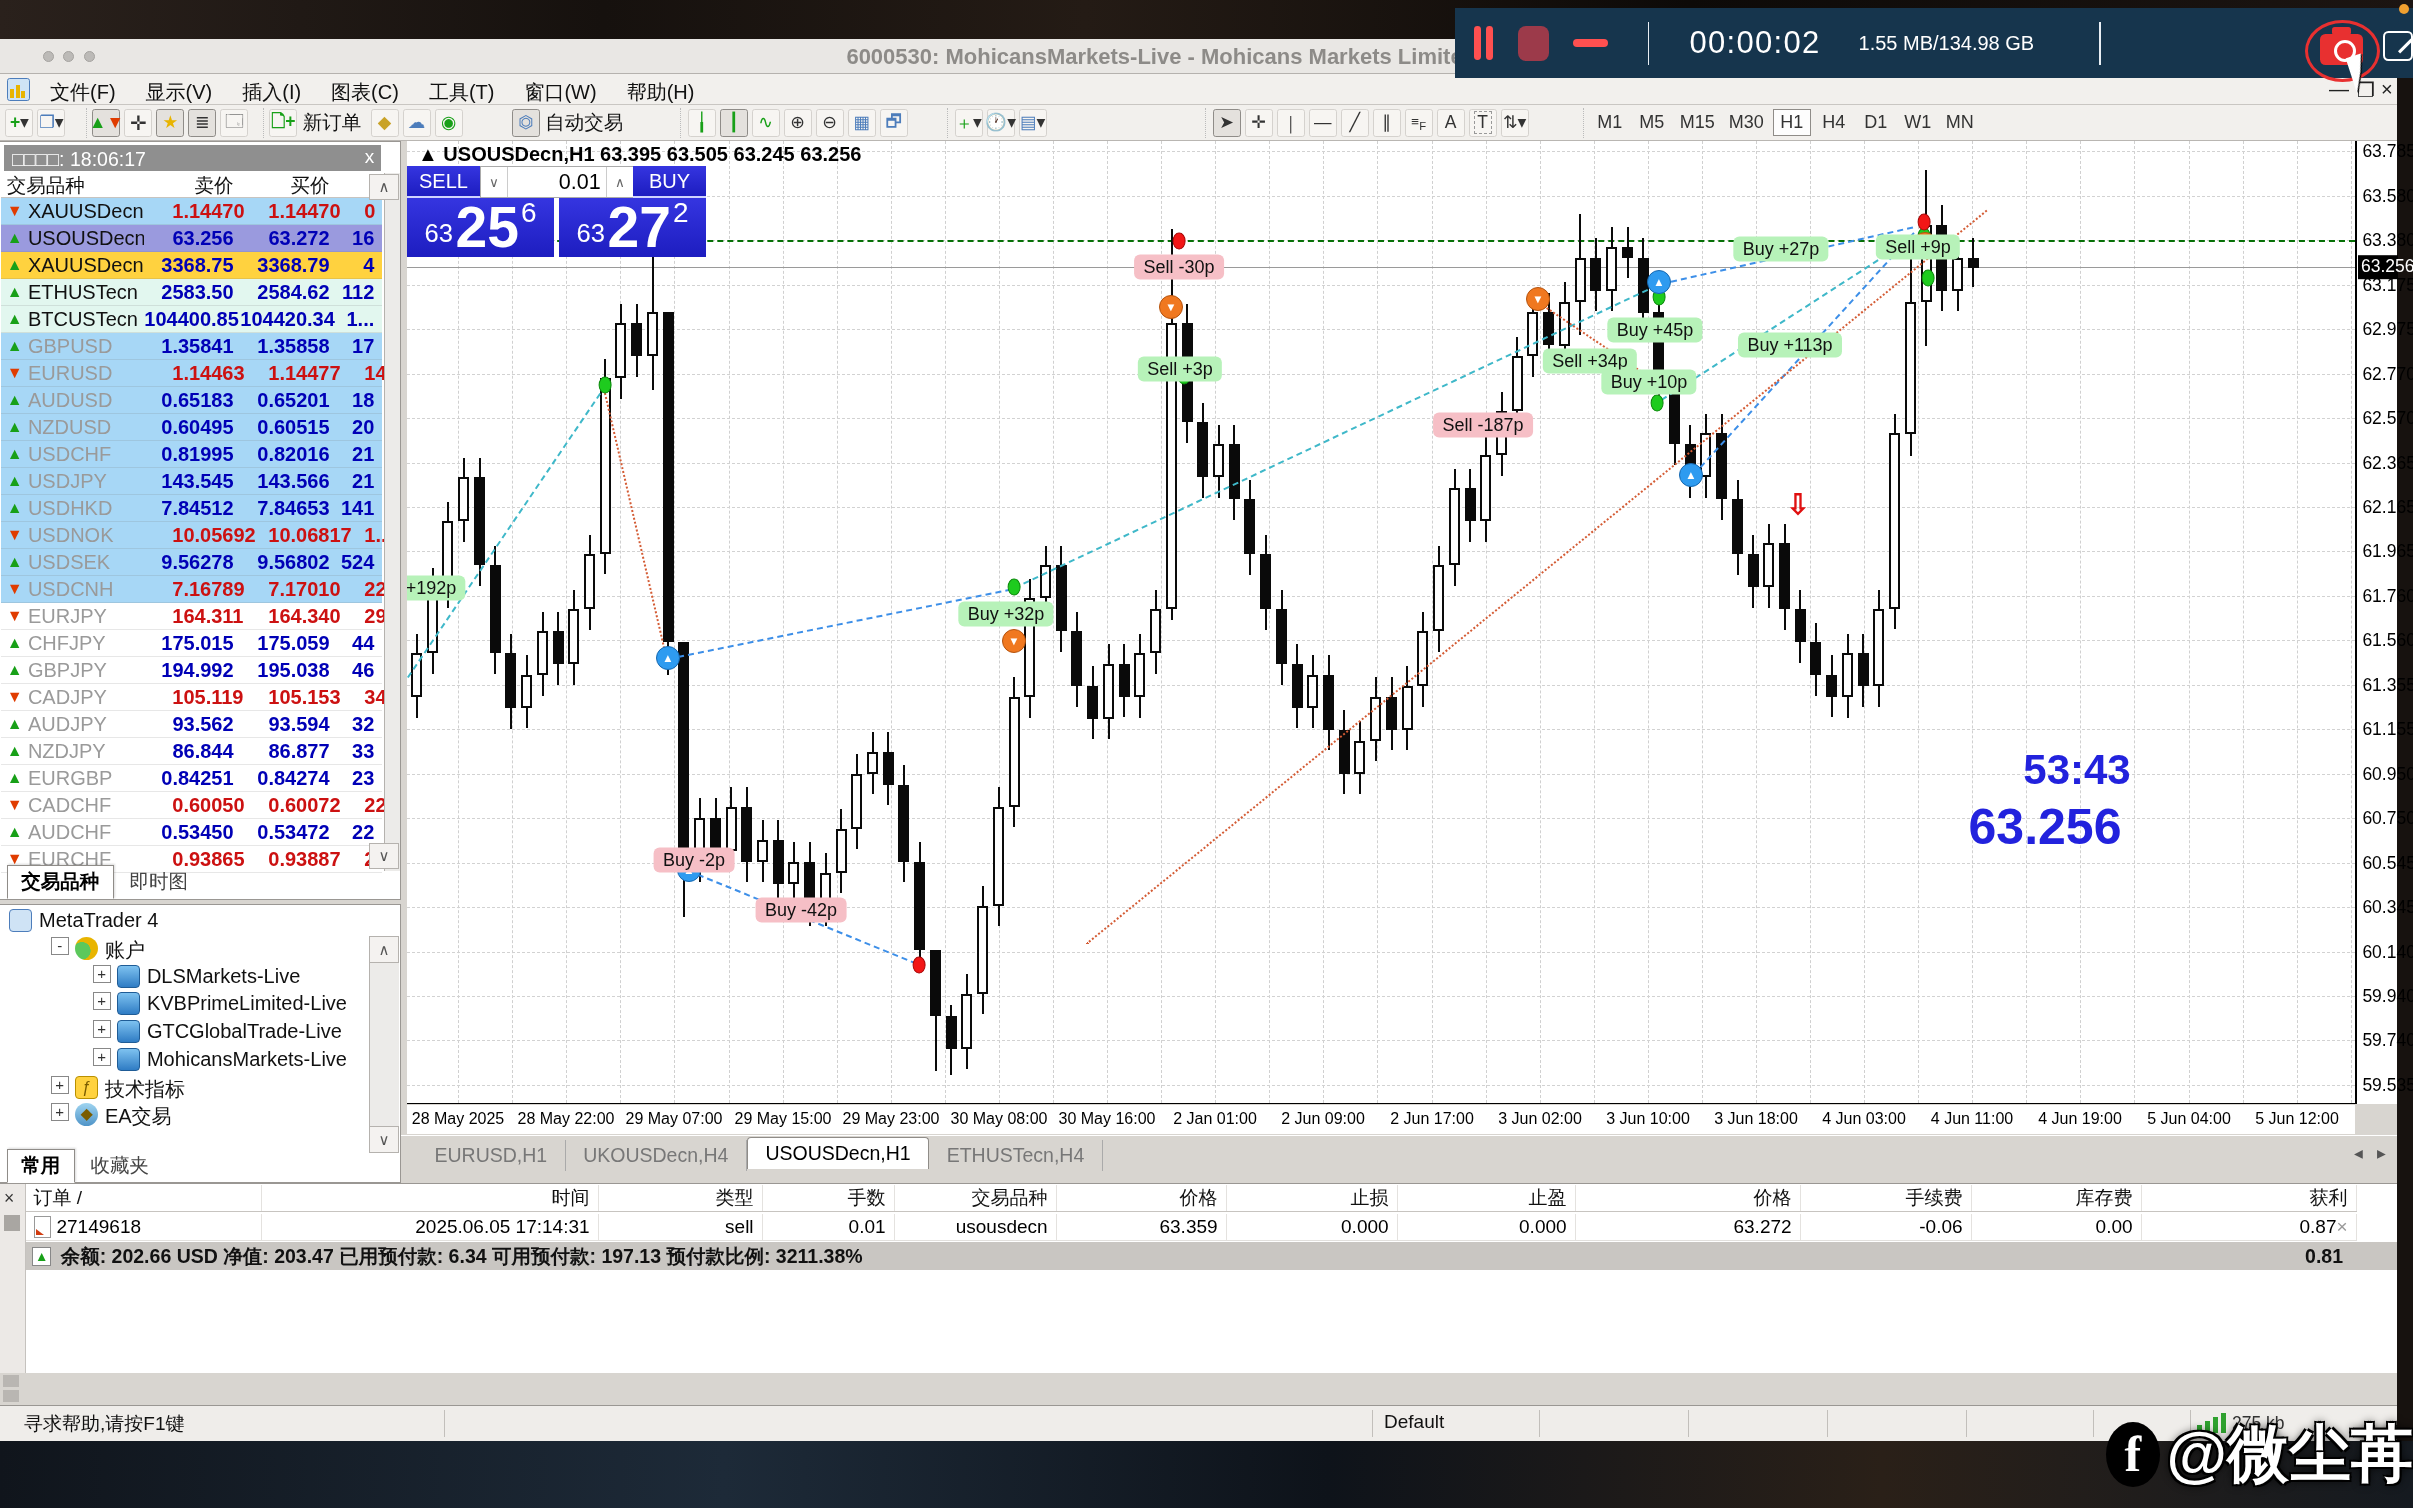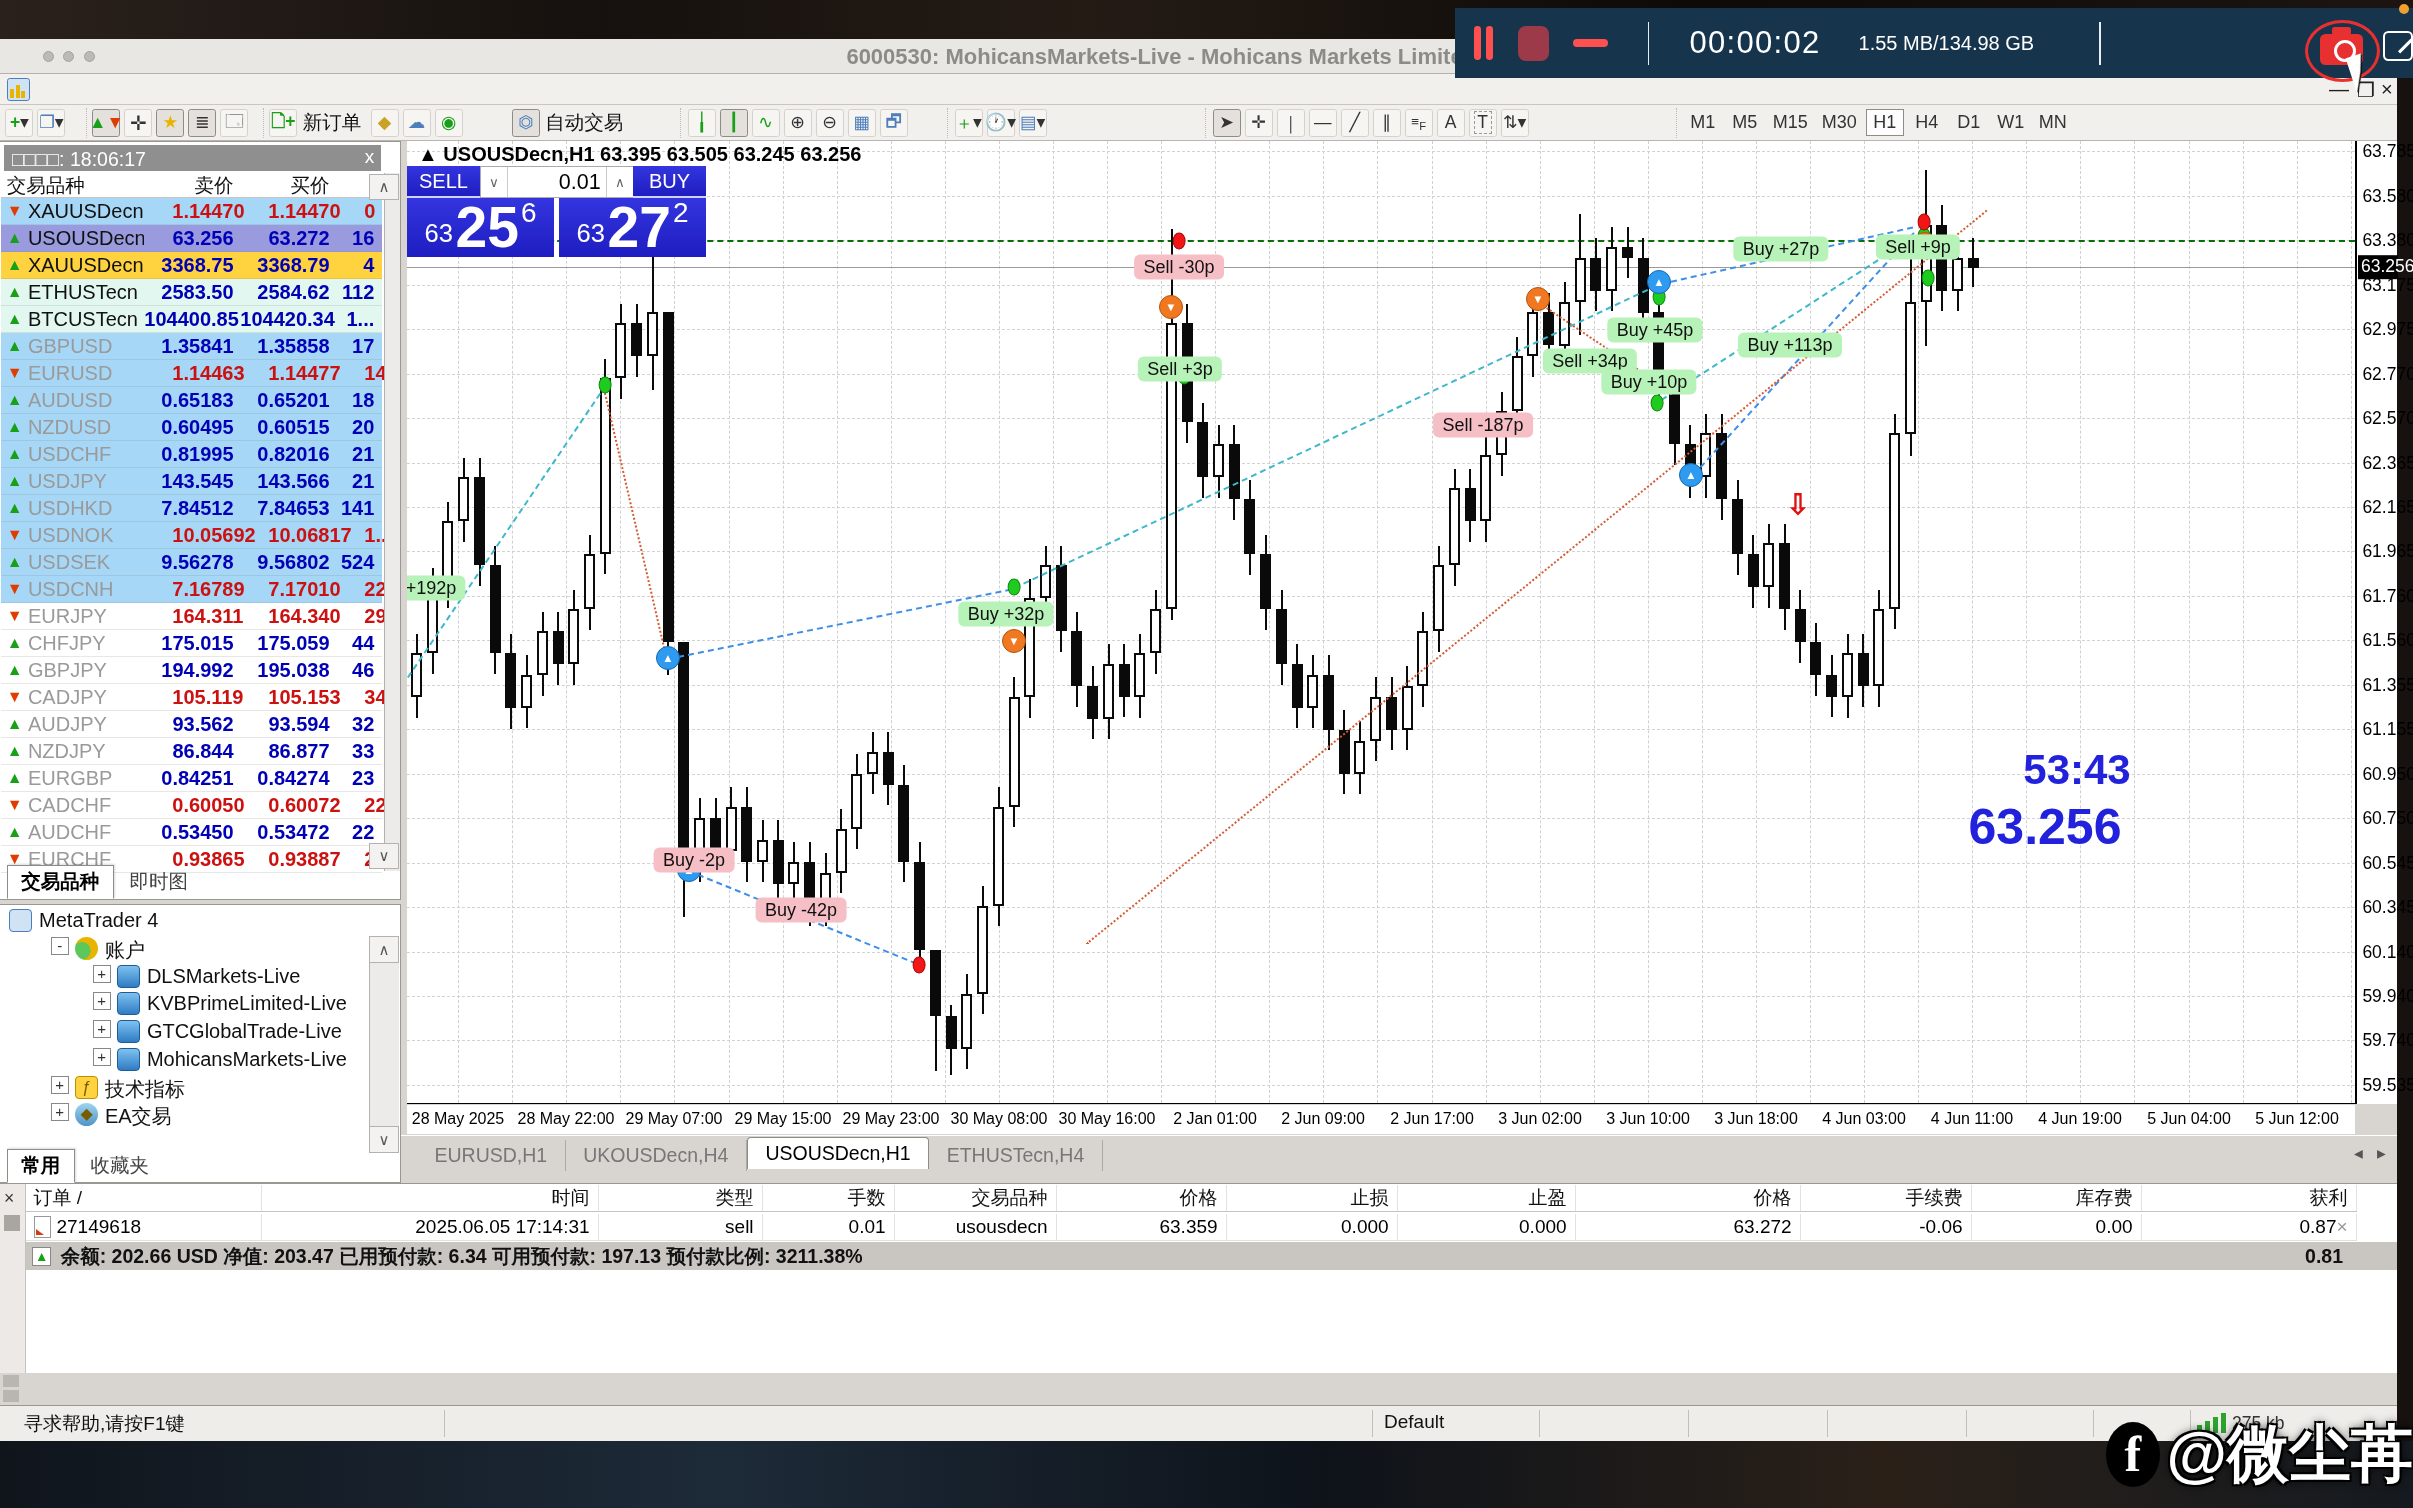--- a/index.html
+++ b/index.html
@@ -158,20 +158,21 @@
   <div class="abs mac-dot" style="left:63px"></div>
   <div class="abs mac-dot" style="left:84px"></div>
   <div class="abs" id="title-text">6000530: MohicansMarkets-Live - Mohicans Markets Limited - [USO</div>
 
   <div class="abs" id="menubar"></div>
   <div class="abs" id="app-icon">
       <i style="left:2.7px;height:9.4px"></i>
       <i style="left:8px;height:13.5px"></i>
       <i style="left:13.5px;height:6.7px"></i>
     </div>
+  <div class="abs" id="menu-items" style="left:35px;top:75px;"><span class="menu-item">文件(F)</span><span class="menu-item">显示(V)</span><span class="menu-item">插入(I)</span><span class="menu-item">图表(C)</span><span class="menu-item">工具(T)</span><span class="menu-item">窗口(W)</span><span class="menu-item">帮助(H)</span></div>
   <div class="abs win-ctl" style="left:2329px">—</div>
   <div class="abs win-ctl" style="left:2357px">❐</div>
   <div class="abs win-ctl" style="left:2381px">×</div>
 
   <div class="abs" id="toolbar">
       <div class="tb-group" style="left: 5.4px;">
         <div class="tb-btn"><span style="color:#18a018;font-weight:bold">+</span>▾</div>
         <div class="tb-btn"><span style="color:#4d7dbb">❐</span>▾</div>
       </div>
       <div class="tb-group" style="left: 86px; border-left: 1.3px dotted rgb(187, 187, 187); padding-left: 5.4px;">
@@ -244,21 +245,21 @@
         <div class="tb-btn">∥</div>
         <div class="tb-btn">
           <span style="font-size:13.5px">≡<sub>F</sub></span>
         </div>
         <div class="tb-btn">A</div>
         <div class="tb-btn">
           <span style="border:0.7px dashed #999;padding:0 2.7px">T</span>
         </div>
         <div class="tb-btn">⇅▾</div>
       </div>
-      <div class="tb-group" style="left: 1676px; border-left: 1.3px dotted rgb(187, 187, 187); padding-left: 6.7px;">
+      <div class="tb-group" style="left: 1583px; border-left: 1.3px dotted rgb(187, 187, 187); padding-left: 6.7px;">
         <div class="tf-btn">M1</div>
         <div class="tf-btn">M5</div>
         <div class="tf-btn">M15</div>
         <div class="tf-btn">M30</div>
         <div class="tf-btn sel">H1</div>
         <div class="tf-btn">H4</div>
         <div class="tf-btn">D1</div>
         <div class="tf-btn">W1</div>
         <div class="tf-btn">MN</div>
       </div>

